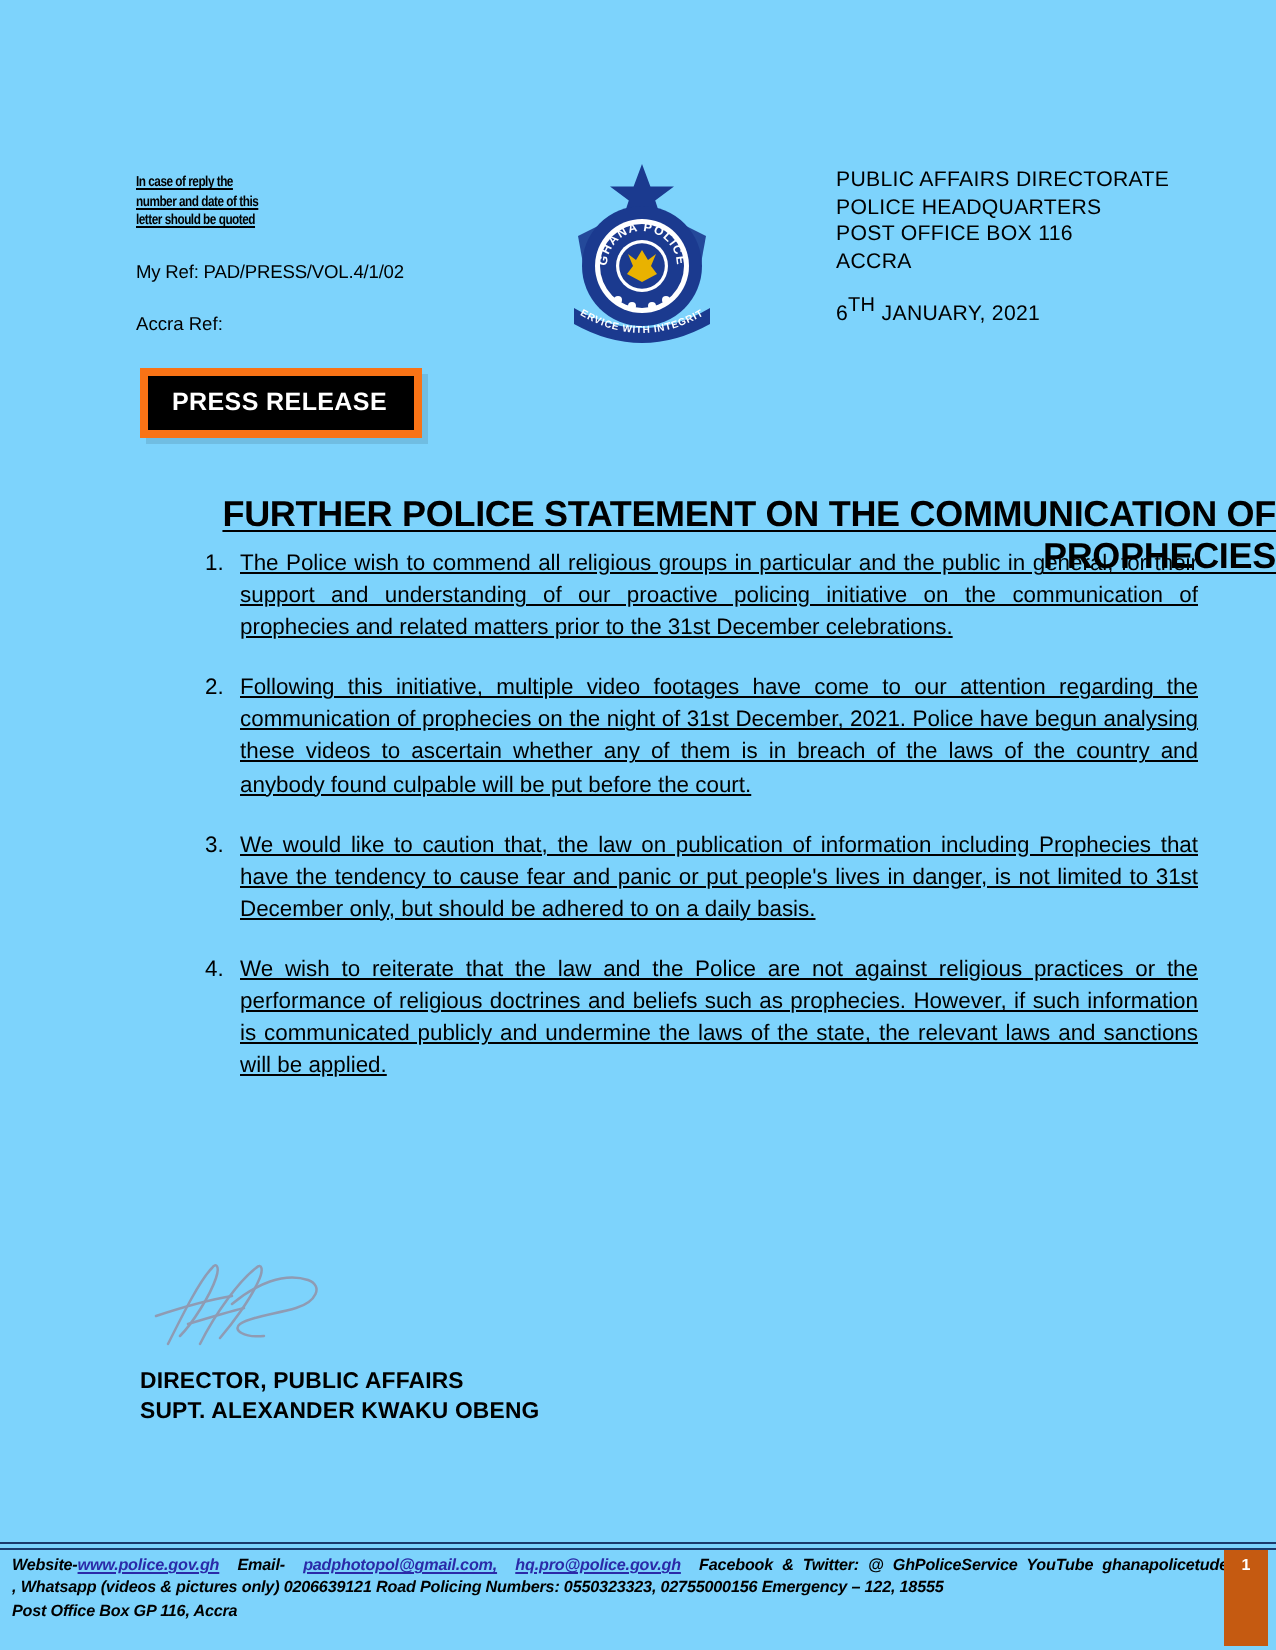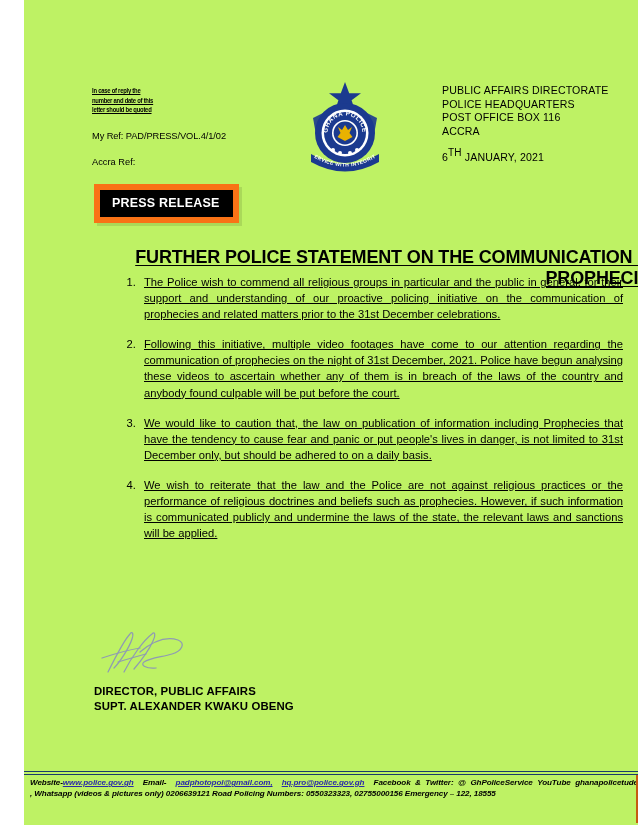--- a/index.html
+++ b/index.html
@@ -12,22 +12,21 @@
     height: 825px;
     position: relative;
     font-family: "Liberation Sans", sans-serif;
     color: #000000;
     overflow: hidden;
   }
 
   .page {
     position: absolute;
     inset: 0;
-    background: #bef264;
-    margin-left: 24px;
+    background: #7dd3fc;
   }
 
   
   .header {
     position: absolute;
     left: 0;
     top: 78px;
     width: 638px;
     height: 110px;
   }
@@ -70,21 +69,21 @@
     position: absolute;
     left: 70px;
     top: 106px;
     background: #000000;
     color: #ffffff;
     font-size: 12.5px;
     font-weight: bold;
     letter-spacing: 0.2px;
     padding: 7px 13px 7px 12px;
     box-shadow: 3px 3px 0 rgba(0,0,0,0.10);
-    border: 6px solid #f97316;
+    border: 4px solid #f97316;
     display: inline-block;
     line-height: 13px;
   }
 
   
   .badge {
     position: absolute;
     left: 283px;
     top: 2px;
     width: 76px;
@@ -318,18 +317,19 @@
       <div>SUPT. ALEXANDER KWAKU OBENG</div>
     </div>
   </div>
 
   <div class="footer">
     <div class="footer-rule"></div>
     <div class="footer-rule2"></div>
 
     <div class="footer-text">
       <span>Website-</span><span class="lnk">www.police.gov.gh</span>&nbsp;&nbsp;<span>Email-</span>&nbsp;&nbsp;<span class="lnk">padphotopol@gmail.com,</span>&nbsp;&nbsp;<span class="lnk">hq.pro@police.gov.gh</span>&nbsp;&nbsp;<span>Facebook  &amp;  Twitter:  @  GhPoliceService  YouTube ghanapolicetude ,</span>&nbsp;<span>Whatsapp (videos &amp; pictures only) 0206639121</span>&nbsp;<span>Road Policing Numbers: 0550323323, 02755000156</span>&nbsp;<span>Emergency – 122, 18555</span>
+      <span class="footer-line3">Post Office Box GP 116, Accra</span>
     </div>
 
     <div class="page-num">1</div>
   </div>
 
 </div>
 
 </body></html>

